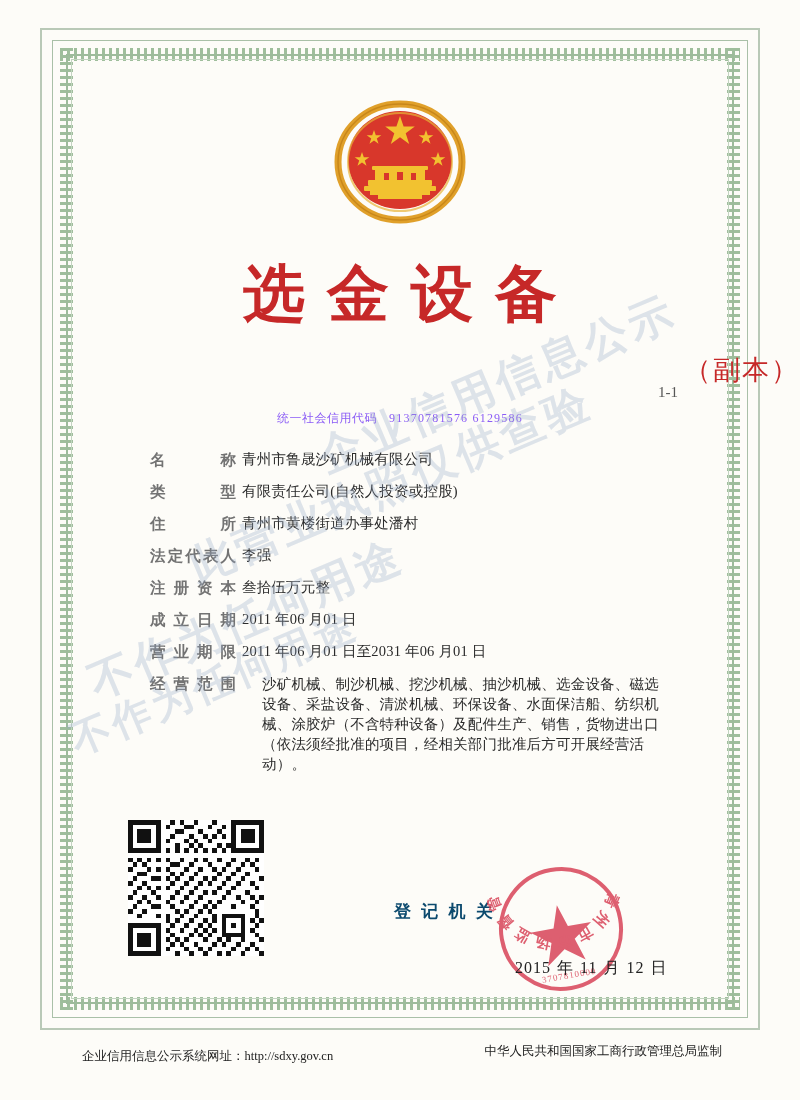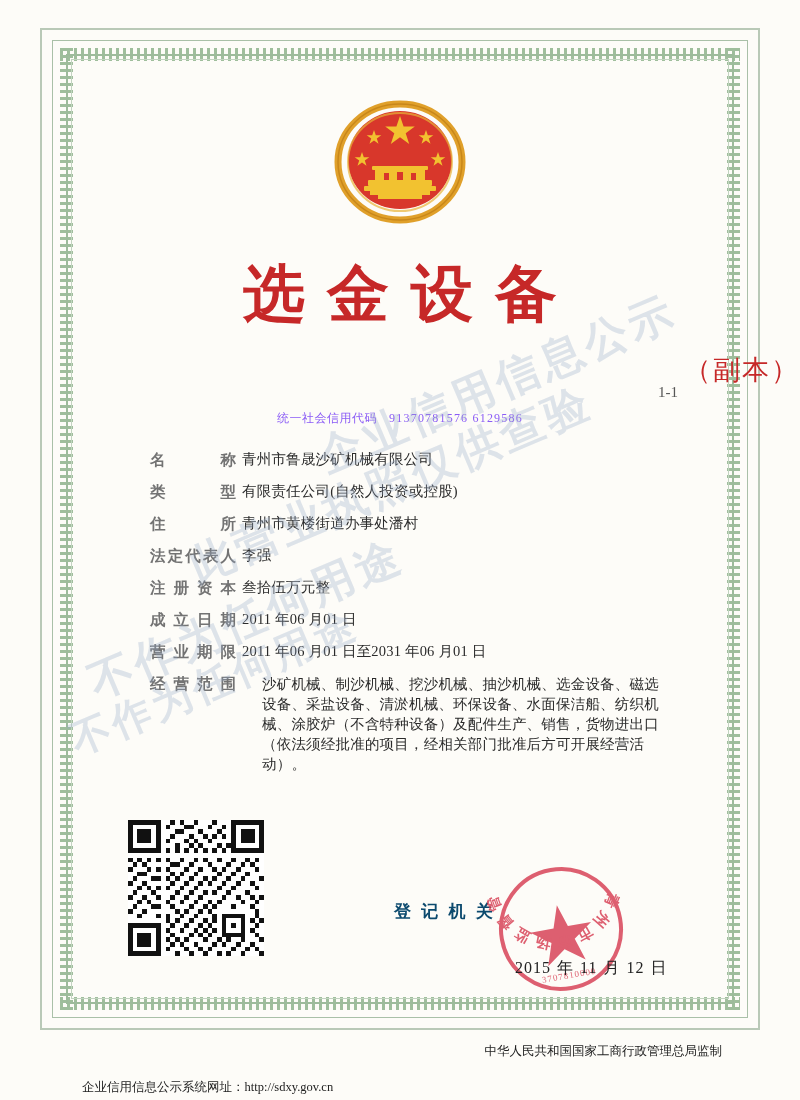--- a/index.html
+++ b/index.html
@@ -194,21 +194,21 @@
     font-size: 16px;
     color: #222;
     letter-spacing: 1px;
   }
   .issue-date span { margin: 0 3px; }
 
   
   .footer-left {
     position: absolute;
     left: 82px;
-    top: 1079px;
+    top: 1048px;
     font-size: 12.5px;
     color: #222;
   }
   .footer-right {
     position: absolute;
     right: 78px;
     top: 1043px;
     font-size: 12.5px;
     color: #222;
   }

